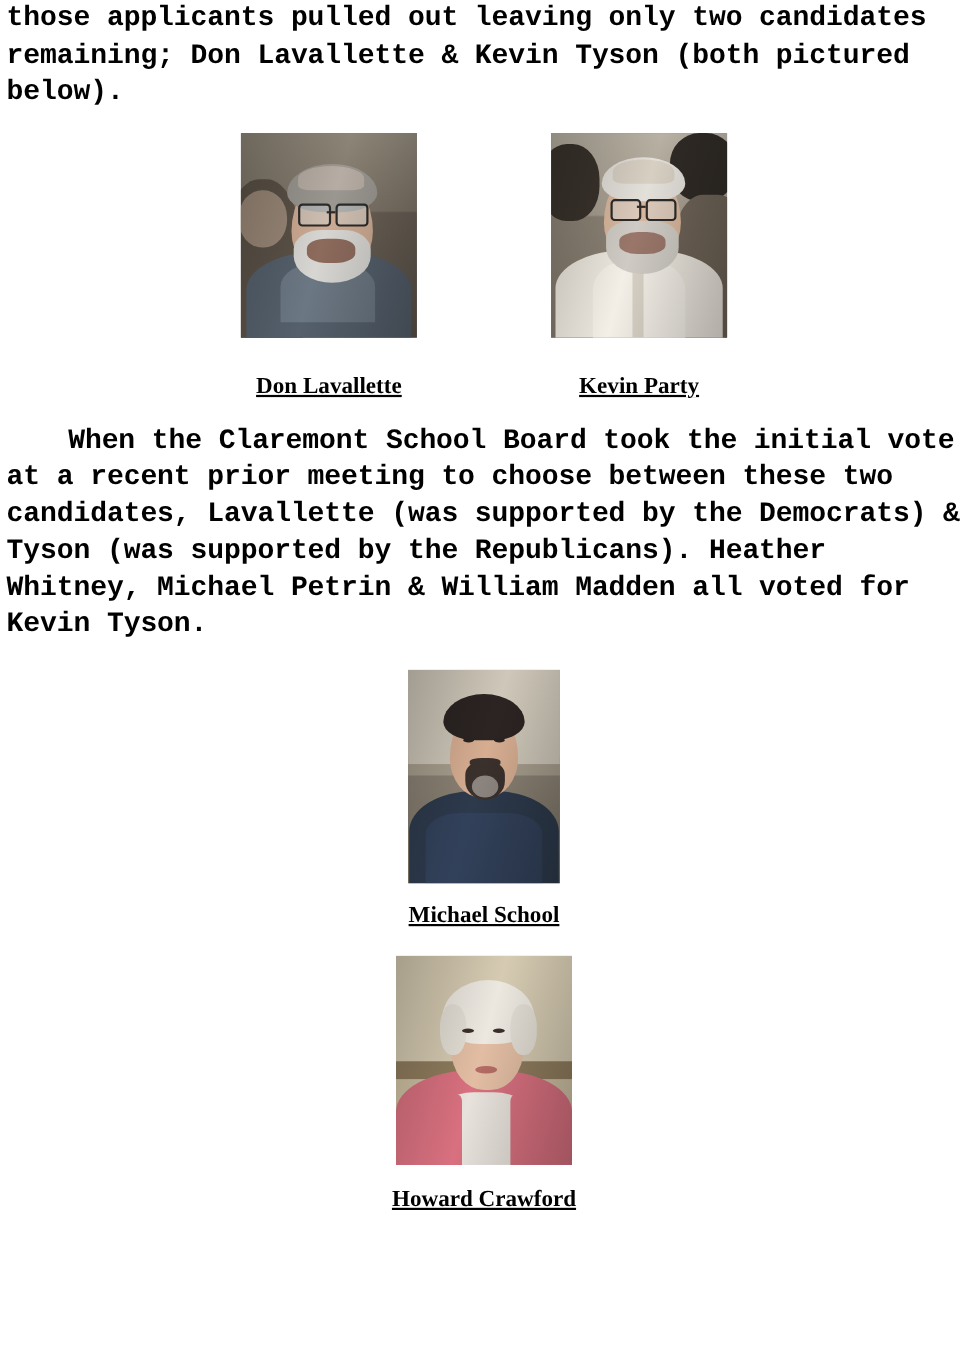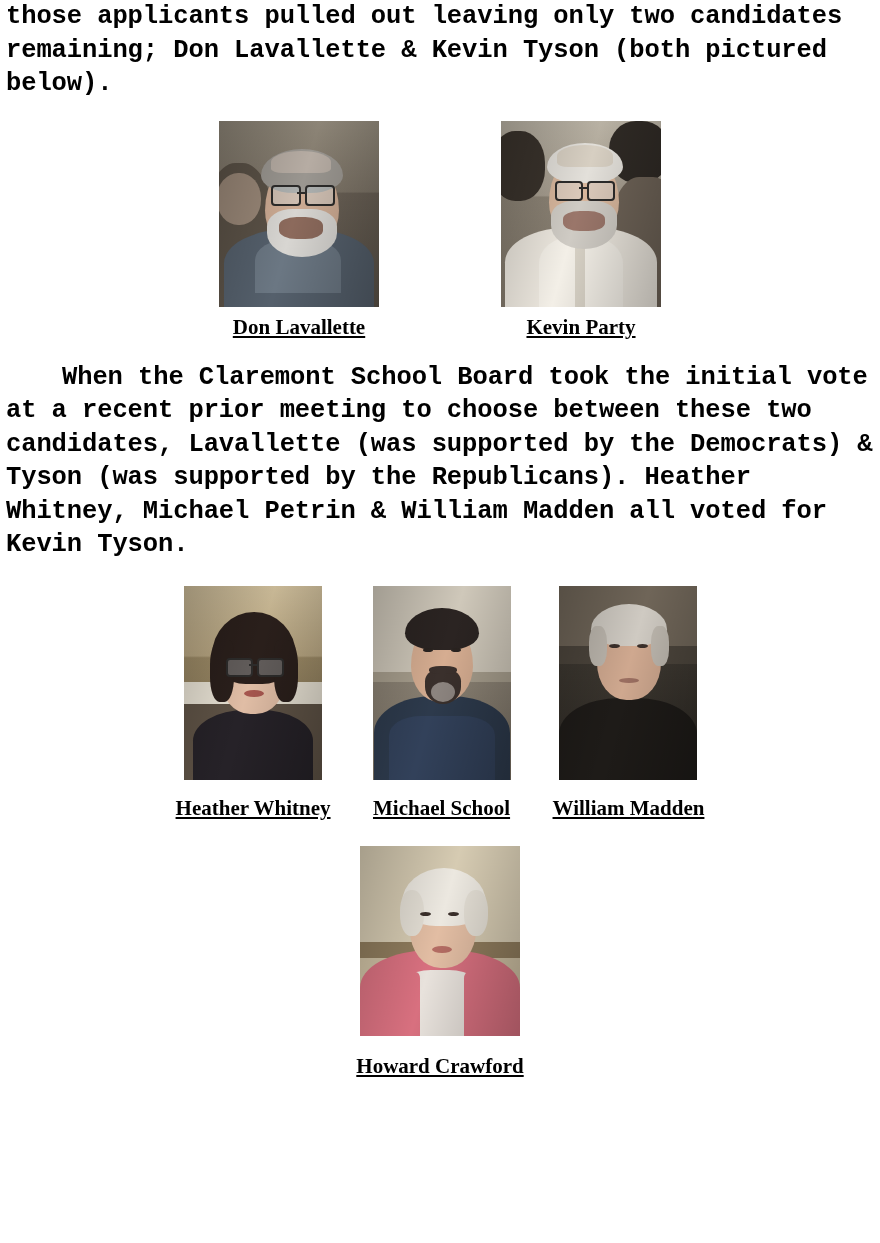--- a/index.html
+++ b/index.html
@@ -60,21 +60,21 @@
     line-height: 24px;
     text-decoration: underline;
     color: #000000;
     text-align: center;
     white-space: nowrap;
   }
 
   
   #row-candidates { margin-top: 20px; gap: 122px; }
   #row-candidates .photo { width: 160px; height: 186px; }
-  #row-candidates .caption { margin-top: 8px; }
+  #row-candidates .caption { margin-top: 31px; }
 
   
   #row-tyson-voters { margin-top: 24px; gap: 42px; }
   #row-tyson-voters .photo { width: 138px; height: 194px; }
   #row-tyson-voters .caption { margin-top: 16px; }
 
   
   #row-lavallette-voters { margin-top: 26px; gap: 42px; }
   #row-lavallette-voters .photo { width: 160px; height: 190px; }
   #row-lavallette-voters .caption { margin-top: 18px; }
@@ -183,42 +183,20 @@
       </div>
       <div class="caption">Kevin Party</div>
     </div>
 
   </div>
 
   <p class="para indent para-block">When the Claremont School Board took the initial vote at a recent prior meeting to choose between these two candidates, Lavallette (was supported by the Democrats) &amp; Tyson (was supported by the Republicans). Heather Whitney, Michael Petrin &amp; William Madden all voted for Kevin Tyson.</p>
 
   <div class="photo-row" id="row-tyson-voters">
 
-    <div class="photo-cell">
-      <div class="photo">
-        <div class="bg-room wood"></div>
-        <div style="position:absolute;left:0;top:96px;width:138px;height:22px;background:#e8e2d4;"></div>
-        <div style="position:absolute;left:0;top:118px;width:138px;height:76px;background:#5f5346;"></div>
-
-        <div class="body" style="width:120px;height:70px;background:#262228;"></div>
-        <div class="head" style="left:36px;top:44px;width:66px;height:84px;background:#e0bda5;"></div>
-
-        <div class="hair" style="left:28px;top:26px;width:84px;height:72px;background:#2a1f1b;"></div>
-        <div style="position:absolute;left:26px;top:54px;width:24px;height:62px;background:#2a1f1b;border-radius:40% 20% 40% 40%;"></div>
-        <div style="position:absolute;left:90px;top:54px;width:24px;height:62px;background:#2a1f1b;border-radius:20% 40% 40% 40%;"></div>
-
-        <div class="glasses" style="left:42px;top:72px;width:23px;height:15px;background:rgba(225,235,240,0.30);"></div>
-        <div class="glasses" style="left:73px;top:72px;width:23px;height:15px;background:rgba(225,235,240,0.30);"></div>
-        <div style="position:absolute;left:65px;top:78px;width:8px;height:2px;background:#2c2b2a;"></div>
-
-        <div style="position:absolute;left:60px;top:104px;width:20px;height:7px;background:#a6564e;border-radius:50%;"></div>
-        <div class="shade"></div>
-      </div>
-      <div class="caption">Heather Whitney</div>
-    </div>
 
     <div class="photo-cell">
       <div class="photo">
         <div class="bg-room light"></div>
         <div style="position:absolute;left:0;top:0;width:138px;height:86px;background:#cfc8ba;"></div>
         <div style="position:absolute;left:0;top:86px;width:138px;height:10px;background:#a79e8d;"></div>
 
         <div class="body" style="width:136px;height:84px;background:#2d3a4c;"></div>
         <div style="position:absolute;left:16px;top:130px;width:106px;height:64px;background:#32415a;border-radius:30% 30% 0 0;"></div>
         <div class="head" style="left:38px;top:34px;width:62px;height:82px;background:#d6ad91;"></div>
@@ -229,40 +207,20 @@
         <div style="position:absolute;left:58px;top:96px;width:24px;height:20px;background:#cfcac4;border-radius:50%;opacity:0.55;"></div>
         <div style="position:absolute;left:56px;top:80px;width:28px;height:8px;background:#3a302c;border-radius:40%;"></div>
 
         <div style="position:absolute;left:50px;top:62px;width:10px;height:4px;background:#2a2320;border-radius:50%;"></div>
         <div style="position:absolute;left:78px;top:62px;width:10px;height:4px;background:#2a2320;border-radius:50%;"></div>
         <div class="shade"></div>
       </div>
       <div class="caption">Michael School</div>
     </div>
 
-    <div class="photo-cell">
-      <div class="photo">
-        <div class="bg-room dark"></div>
-        <div style="position:absolute;left:0;top:0;width:138px;height:60px;background:#6f6558;"></div>
-        <div style="position:absolute;left:0;top:60px;width:138px;height:18px;background:#4c453c;"></div>
-
-        <div class="body" style="width:138px;height:82px;background:#1e1b18;"></div>
-        <div class="head" style="left:38px;top:30px;width:64px;height:84px;background:#cfa88f;"></div>
-
-        <div class="hair" style="left:32px;top:18px;width:76px;height:42px;background:#cfcac2;"></div>
-        <div style="position:absolute;left:30px;top:40px;width:18px;height:40px;background:#bdb7ae;border-radius:40%;"></div>
-        <div style="position:absolute;left:92px;top:40px;width:18px;height:40px;background:#bdb7ae;border-radius:40%;"></div>
-
-        <div style="position:absolute;left:50px;top:58px;width:11px;height:4px;background:#3a2f2a;border-radius:50%;"></div>
-        <div style="position:absolute;left:78px;top:58px;width:11px;height:4px;background:#3a2f2a;border-radius:50%;"></div>
-        <div style="position:absolute;left:60px;top:92px;width:20px;height:5px;background:#9a6e60;border-radius:50%;"></div>
-        <div class="shade"></div>
-      </div>
-      <div class="caption">William Madden</div>
-    </div>
 
   </div>
 
 
   <div class="photo-row" id="row-lavallette-voters">
 
     <div class="photo-cell">
       <div class="photo">
         <div class="bg-room wood"></div>
         <div style="position:absolute;left:0;top:0;width:160px;height:96px;background:#d6cbb2;"></div>

